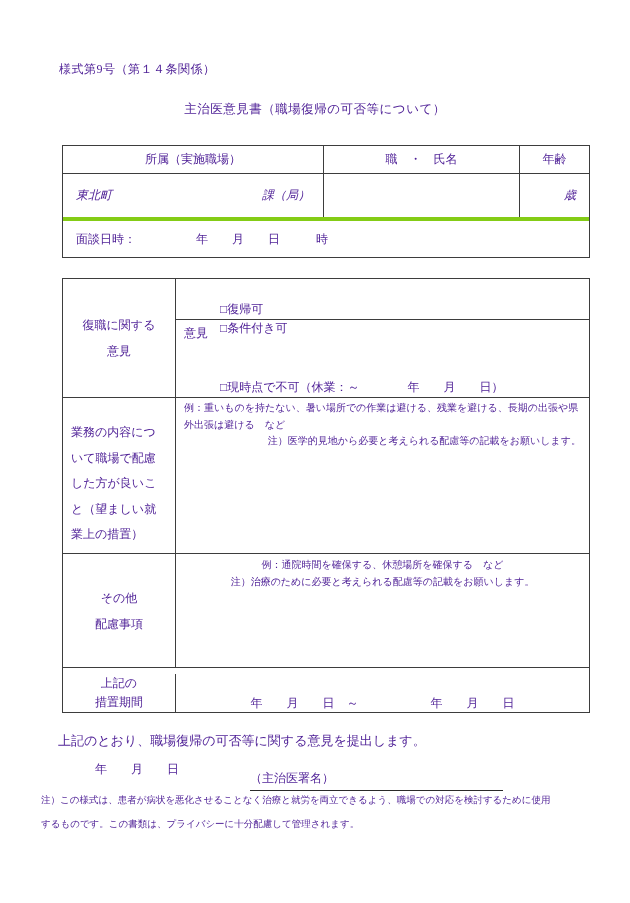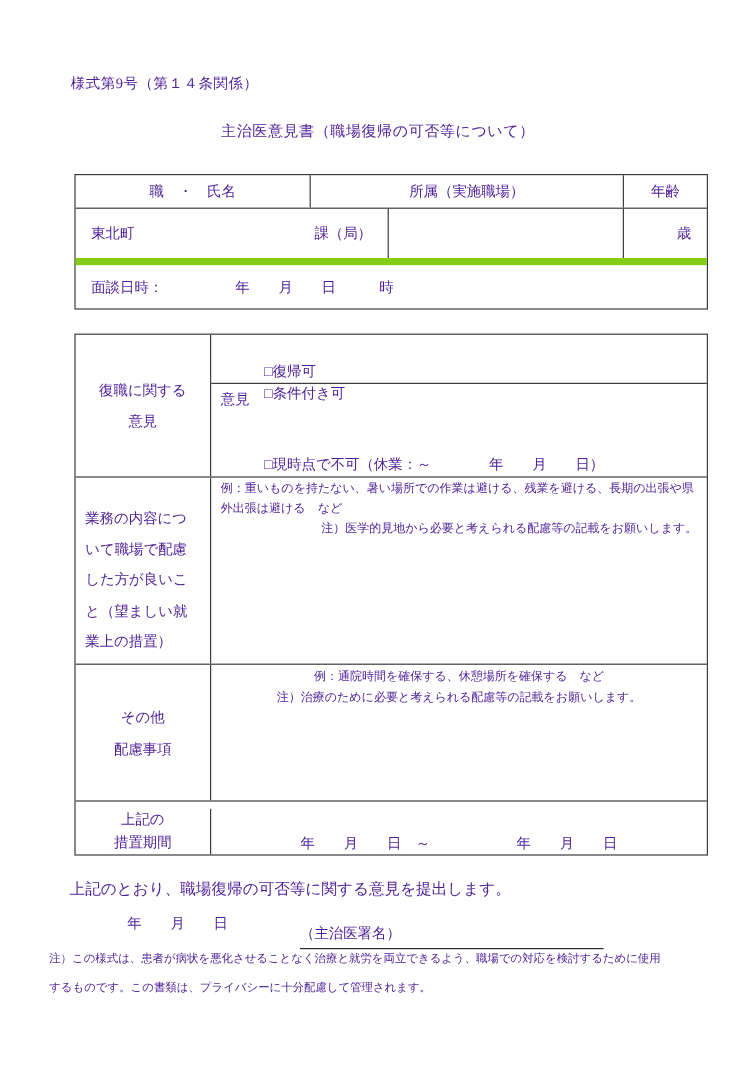--- a/index.html
+++ b/index.html
@@ -12,21 +12,21 @@
     overflow:hidden;
   }
   
   .form-number{position:absolute;left:59px;top:61px;font-size:12px;letter-spacing:.5px;}
   .doc-title{position:absolute;left:0;top:101px;width:100%;text-align:center;font-size:12.5px;letter-spacing:.5px;}
 
   
   .info-table{position:absolute;left:62px;top:145px;width:528px;border:1px solid #3d3d3d;box-sizing:border-box;font-size:12px;}
   .it-row{display:flex;box-sizing:border-box;}
   .it-row.r1{height:28px;border-bottom:1px solid #3d3d3d;}
-  .it-row.r2{height:47px;border-bottom:6px solid #84cc16;}
+  .it-row.r2{height:47px;border-bottom:4px solid #84cc16;font-style:italic;}
   .it-row.r3{height:36px;}
   .cell{box-sizing:border-box;}
   .c1{width:261px;border-right:1px solid #3d3d3d;}
   .c2{flex:1;border-right:1px solid #3d3d3d;}
   .c3{width:69px;}
   .cell.center{display:flex;align-items:center;justify-content:center;}
   .aff{display:flex;align-items:center;justify-content:space-between;padding:0 13px;}
   .age{display:flex;align-items:center;justify-content:flex-end;padding-right:13px;}
   .full{flex:1;display:flex;align-items:center;padding-left:13px;}
 
@@ -48,36 +48,36 @@
   .opinion-area{padding:5px 8px;line-height:16px;}
   .small{font-size:10px;}
   .con.pad2{padding:2px 8px;align-items:flex-end;}
   .con.pad3{padding:3px 8px;text-align:center;}
   .ex,.nt{line-height:16.5px;}
   .period{flex:1;display:flex;align-items:center;justify-content:center;white-space:pre;}
 
   
   .statement{position:absolute;left:58px;top:732px;font-size:13px;}
   .sig-row{position:absolute;left:62px;top:758px;width:528px;height:24px;}
-  .sig-date{position:absolute;left:44px;top:3px;font-size:12px;white-space:pre;}
+  .sig-date{position:absolute;left:33px;top:3px;font-size:12px;white-space:pre;}
   .sig-line{position:absolute;left:188px;top:12px;width:253px;font-size:12px;border-bottom:1px solid #2a2a2a;padding-bottom:3px;}
   .note{position:absolute;left:41px;top:788px;width:517px;font-size:9.5px;line-height:24px;}
 </style>
 </head>
 <body>
 
 <div class="page">
 
   <div class="form-number">様式第9号（第１４条関係）</div>
   <div class="doc-title">主治医意見書（職場復帰の可否等について）</div>
 
   <div class="info-table">
     <div class="it-row r1">
+      <div class="cell c1 center">所属（実施職場）</div>
       <div class="cell c2 center">職　・　氏名</div>
-      <div class="cell c1 center">所属（実施職場）</div>
       <div class="cell c3 center">年齢</div>
     </div>
     <div class="it-row r2">
       <div class="cell c1 aff">
         <span>東北町</span>
         <span>課（局）</span>
       </div>
       <div class="cell c2"></div>
       <div class="cell c3 age">歳</div>
     </div>

